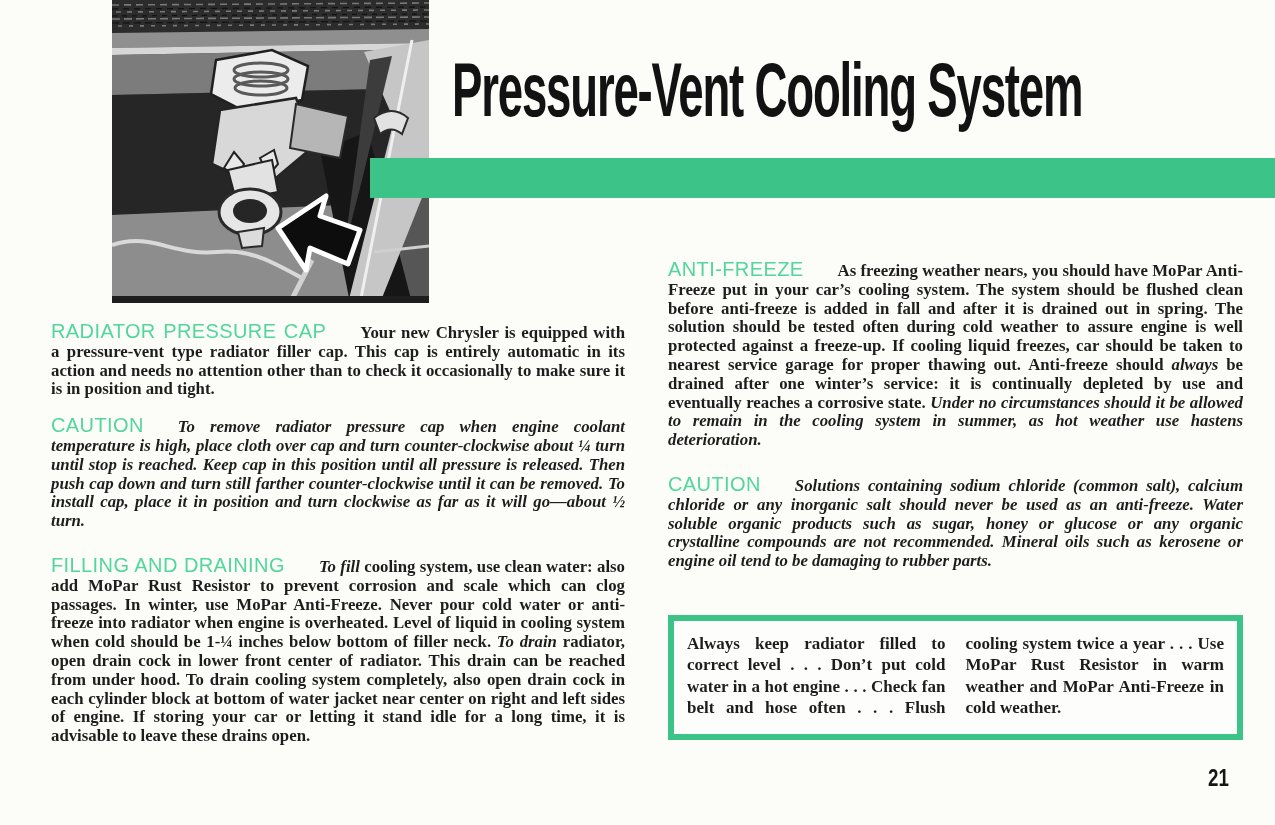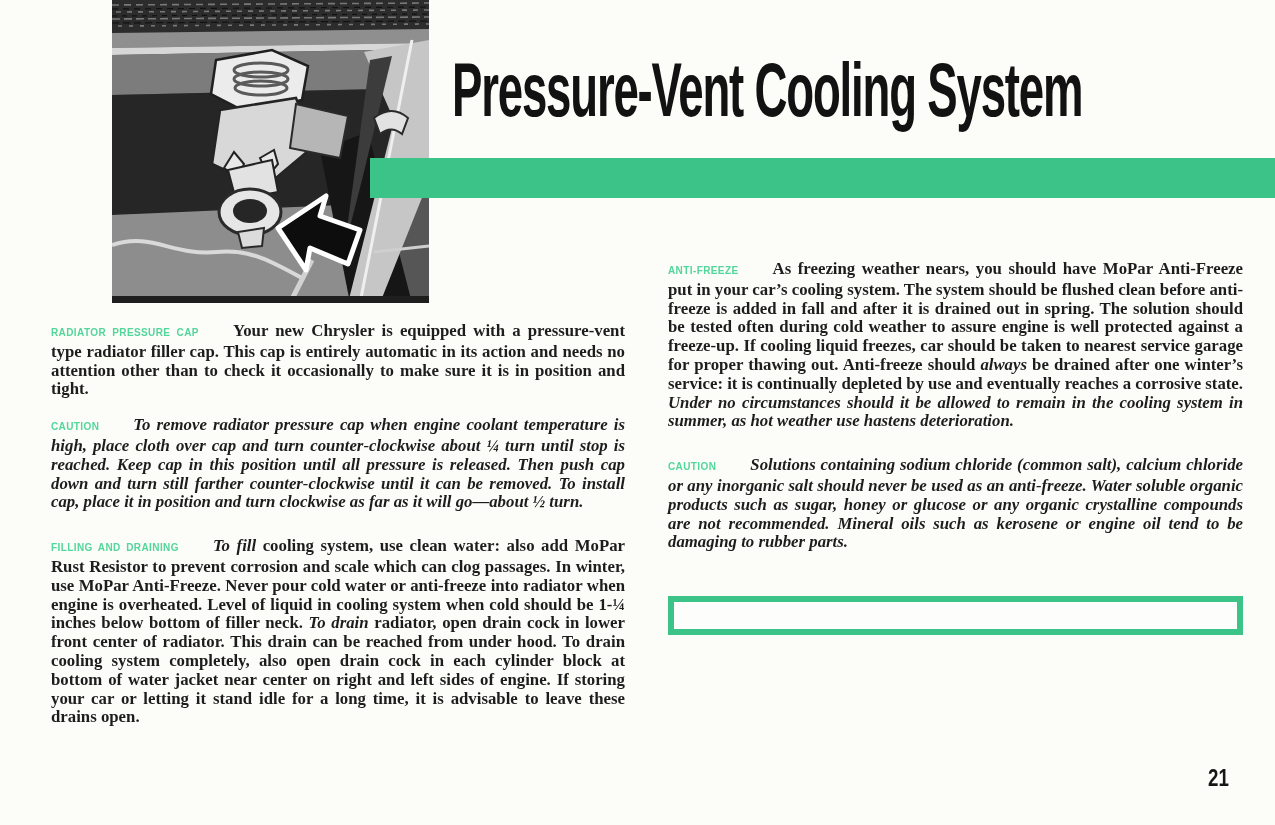--- a/index.html
+++ b/index.html
@@ -19,22 +19,22 @@
   }
   
   .band{position:absolute;left:370px;top:158px;width:905px;height:40px;background:#3cc488;}
   
   .col{position:absolute;font-size:16.8px;line-height:18.8px;text-align:justify;font-weight:700;}
   .col-left{left:51px;top:322px;width:574px;}
   .col-right{left:668px;top:260px;width:575px;}
   .para{margin:0 0 17px 0;}
   .para.gap-lg{margin-bottom:25px;}
   .heading{
-    font-family:"Liberation Sans",sans-serif;font-weight:700;
-    color:#53d69b;font-size:10px;letter-spacing:.4px;
+    font-family:"Liberation Sans",sans-serif;font-weight:400;
+    color:#53d69b;font-size:20px;letter-spacing:.4px;
     padding-right:34px;white-space:nowrap;
   }
   .caution-text{font-style:italic;}
   .lead-italic{font-style:italic;}
   .emph{font-style:italic;margin-top:16px;}
   
   .protect-box{
     margin-top:44px;border:6px solid #3cc488;background:#fdfdfb;
     padding:12px 13px 15px 13px;
   }
@@ -145,16 +145,17 @@
 
   <p class="para gap-lg">
     <span class="heading">ANTI-FREEZE</span><span>As freezing weather nears, you should have MoPar Anti-Freeze put in your car’s cooling system. The system should be flushed clean before anti-freeze is added in fall and after it is drained out in spring. The solution should be tested often during cold weather to assure engine is well protected against a freeze-up. If cooling liquid freezes, car should be taken to nearest service garage for proper thawing out. Anti-freeze should </span><span class="emph">always</span><span> be drained after one winter’s service: it is continually depleted by use and eventually reaches a corrosive state. </span><span class="emph">Under no circumstances should it be allowed to remain in the cooling system in summer, as hot weather use hastens deterioration.</span>
   </p>
 
   <p class="para caution-text">
     <span class="heading" style="font-style:normal">CAUTION</span><span>Solutions containing sodium chloride (common salt), calcium chloride or any inorganic salt should never be used as an anti-freeze. Water soluble organic products such as sugar, honey or glucose or any organic crystalline compounds are not recommended. Mineral oils such as kerosene or engine oil tend to be damaging to rubber parts.</span>
   </p>
 
   <div class="protect-box">
+    <div class="protect-body">Always keep radiator filled to correct level . . . Don’t put cold water in a hot engine . . . Check fan belt and hose often . . . Flush cooling system twice a year . . . Use MoPar Rust Resistor in warm weather and MoPar Anti-Freeze in cold weather.</div>
   </div>
 </div>
 
 <div class="pagenum">21</div>
 
 </body></html>

